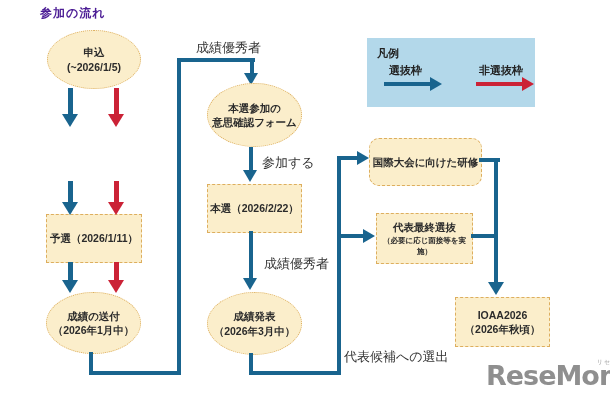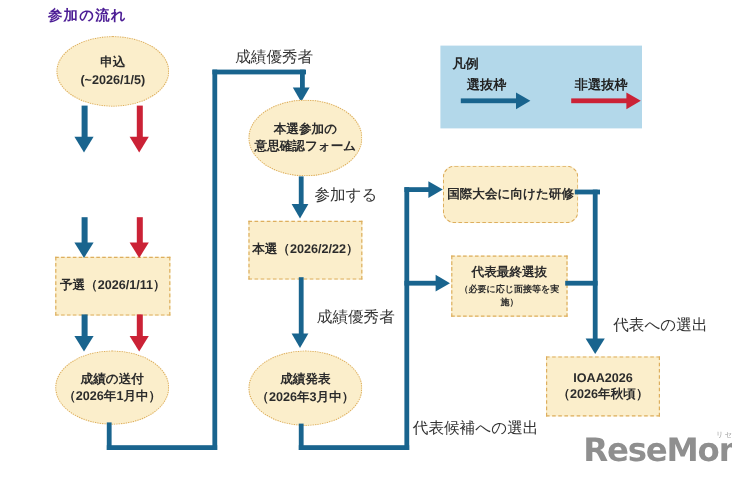--- a/index.html
+++ b/index.html
@@ -127,21 +127,20 @@
   </div>
 
   <div class="node round" style="left:369px;top:138px;width:111px;height:46px">
     <div>国際大会に向けた研修</div>
   </div>
 
   <div class="hline" style="left:479px;top:158px;width:21px"></div>
   <div class="hline" style="left:471px;top:234px;width:27px"></div>
   <div class="vline" style="left:494px;top:158px;height:126px"></div>
   <div class="head-down" style="left:488px;top:282px"></div>
-  <div class="edge-label" style="left:511px;top:262px">代表への選出</div>
 
   <div class="node rect" style="left:455px;top:297px;width:93px;height:48px">
     <div>IOAA2026</div>
     <div>（2026年秋頃）</div>
   </div>
 
   <div class="legend">
     <div class="legend-title">凡例</div>
     <div class="legend-label" style="left:22px;top:25px">選抜枠</div>
     <div class="hline" style="left:17px;top:44px;width:48px"></div>

